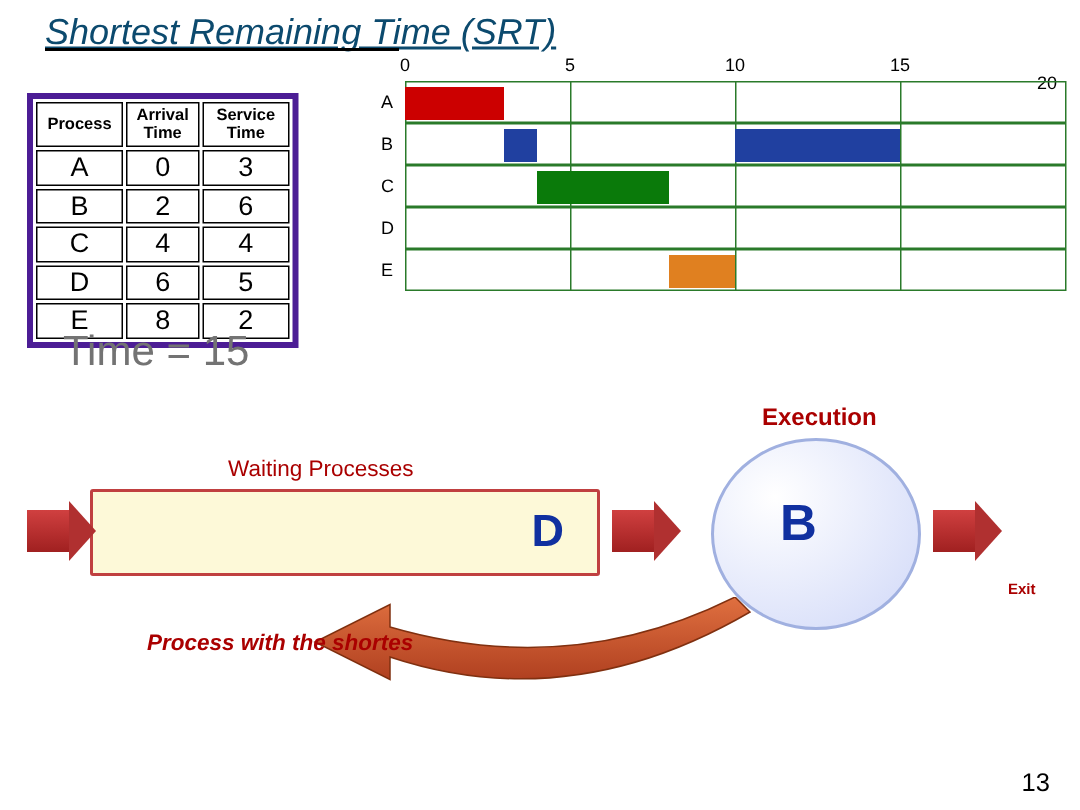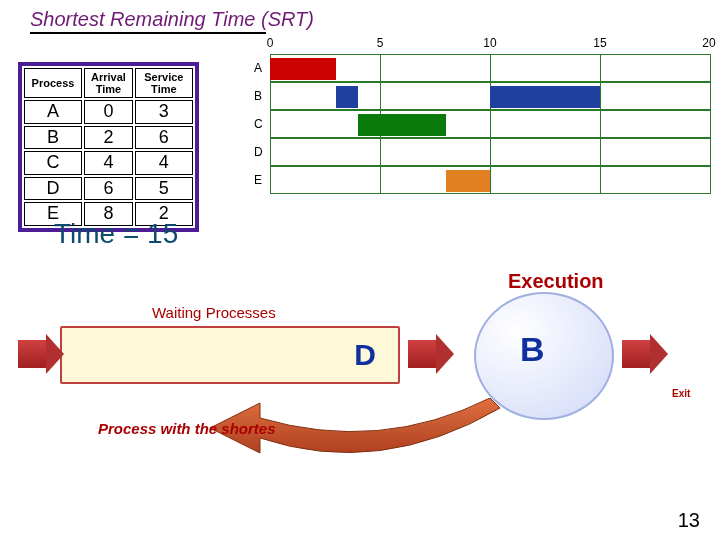--- a/index.html
+++ b/index.html
@@ -1,17 +1,17 @@
 <!DOCTYPE html>
 <html><head>
 <meta charset="utf-8">
 <style>
   * { box-sizing: border-box; margin: 0; padding: 0; }
   body { font-family: Arial, sans-serif; width: 720px; height: 540px; background: #fff; position: relative; }
-  .title { position: absolute; top: 8px; left: 30px; font-style: italic; font-size: 20px; color: #701a75; }
+  .title { position: absolute; top: 8px; left: 30px; font-style: italic; font-size: 24px; color: #0c4a6e; text-decoration: underline; }
   .title-underline { position: absolute; top: 32px; left: 30px; width: 236px; height: 2px; background: #000; }
 
   
   .ptable { position: absolute; top: 62px; left: 18px; border: 4px solid #4c1d95; }
   .ptable th, .ptable td { border: 1px solid #000; text-align: center; vertical-align: middle; }
   .ptable th { font-size: 11px; font-weight: bold; padding: 2px 6px; }
   .ptable td { font-size: 18px; padding: 0 14px; line-height: 1.2; }
   .ptable .col-p { width: 58px; }
   .ptable .col-a { width: 32px; }
   .ptable .col-s { width: 58px; }
@@ -19,24 +19,24 @@
   
   .gantt { position: absolute; top: 34px; left: 250px; width: 460px; height: 160px; }
   .gantt-grid { position: absolute; top: 20px; left: 20px; width: 440px; height: 140px; }
   .gantt-row { position: absolute; left: 0; width: 440px; height: 28px; border-top: 1px solid #2a7a2a; border-bottom: 1px solid #2a7a2a; }
   .gantt-rowlabel { position: absolute; left: -16px; top: 6px; font-size: 12px; color: #000; }
   .gantt-tick { position: absolute; top: 0; width: 1px; height: 140px; background: #2a7a2a; }
   .gantt-ticklabel { position: absolute; top: -18px; font-size: 12px; color: #000; transform: translateX(-50%); }
   .gantt-bar { position: absolute; height: 22px; top: 3px; }
 
   
-  .time-label { position: absolute; top: 218px; left: 42px; font-size: 28px; color: #0c4a6e; margin-left: 12px; }
+  .time-label { position: absolute; top: 218px; left: 42px; font-size: 28px; color: #737373; }
 
   
-  .exec-label { position: absolute; top: 270px; left: 508px; font-size: 20px; font-weight: bold; color: #aa0000; }
+  .exec-label { position: absolute; top: 270px; left: 508px; font-size: 16px; font-weight: bold; color: #aa0000; }
 
   
   .wait-label { position: absolute; top: 304px; left: 152px; font-size: 15px; font-weight: normal; color: #aa0000; }
   .wait-box { position: absolute; top: 326px; left: 60px; width: 340px; height: 58px; background: #fdf9d8; border: 2px solid #c04040; border-radius: 2px; }
   .wait-proc { position: absolute; font-size: 30px; font-weight: bold; color: #1030a0; }
 
   
   .arrow-in { position: absolute; top: 340px; left: 18px; }
   .arrow-mid { position: absolute; top: 340px; left: 408px; }
   .arrow-out { position: absolute; top: 340px; left: 622px; }
@@ -47,21 +47,21 @@
   .exec-circle { position: absolute; top: 292px; left: 474px; width: 140px; height: 128px; border-radius: 50%; background: radial-gradient(ellipse at 30% 30%, #fff, #d0d8f8); border: 2px solid #a0b0e0; }
   .exec-proc { position: absolute; top: 330px; left: 520px; font-size: 34px; font-weight: bold; color: #1030a0; }
 
   .exit-label { position: absolute; top: 388px; left: 672px; font-size: 10px; font-weight: bold; color: #aa0000; }
 
   
   .curved-arrow { position: absolute; top: 398px; left: 200px; width: 330px; height: 80px; }
 
   .caption { position: absolute; top: 420px; left: 98px; font-size: 15px; font-weight: bold; font-style: italic; color: #aa0000; line-height: 1.25; }
 
-  .pagenum { position: absolute; bottom: 8px; right: 20px; font-size: 20px; color: #000; }
+  .pagenum { position: absolute; bottom: 8px; right: 20px; font-size: 17px; color: #000; }
 </style>
 </head>
 <body>
 
 <div class="title">Shortest Remaining Time (SRT)</div>
 <div class="title-underline"></div>
 
 <table class="ptable">
   <tbody>
       <tr>
@@ -101,21 +101,21 @@
   <div class="gantt-grid" id="gantt-grid">
       <div class="gantt-tick" style="left: 0px;"></div>
       <div class="gantt-ticklabel" style="left: 0px;">0</div>
       <div class="gantt-tick" style="left: 110px;"></div>
       <div class="gantt-ticklabel" style="left: 110px;">5</div>
       <div class="gantt-tick" style="left: 220px;"></div>
       <div class="gantt-ticklabel" style="left: 220px;">10</div>
       <div class="gantt-tick" style="left: 330px;"></div>
       <div class="gantt-ticklabel" style="left: 330px;">15</div>
       <div class="gantt-tick" style="left: 440px;"></div>
-      <div class="gantt-ticklabel" style="left: 439px;">20</div>
+      <div class="gantt-ticklabel" style="left: 428px; margin-top: 12px;">20</div>
       <div class="gantt-row" style="top: 0px;">
         <div class="gantt-rowlabel">A</div>
         <div class="gantt-bar" style="left: 0px; width: 66px; background: rgb(204, 0, 0);"></div>
       </div>
       <div class="gantt-row" style="top: 28px;">
         <div class="gantt-rowlabel">B</div>
         <div class="gantt-bar" style="left: 66px; width: 22px; background: rgb(32, 64, 160);"></div>
         <div class="gantt-bar" style="left: 220px; width: 110px; background: rgb(32, 64, 160);"></div>
       </div>
       <div class="gantt-row" style="top: 56px;">

